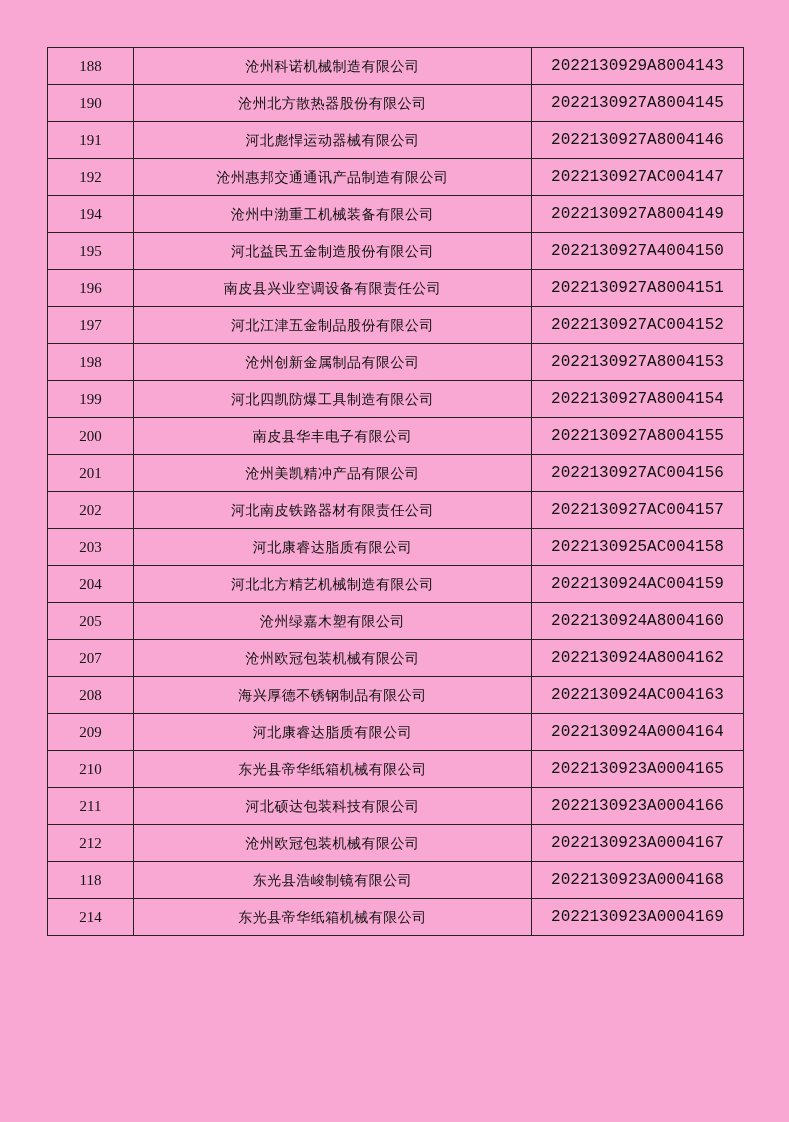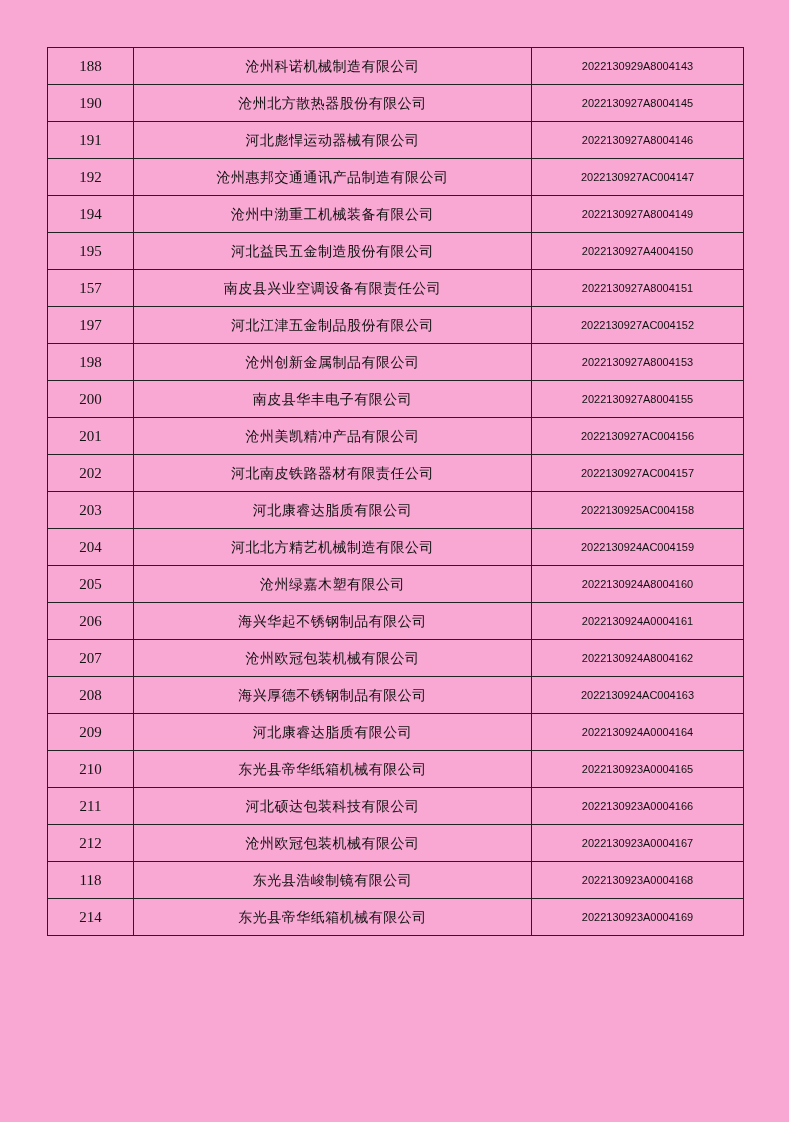--- a/index.html
+++ b/index.html
@@ -20,21 +20,21 @@
       height: 36px;
       padding: 0;
       text-align: center;
       vertical-align: middle;
       font-size: 14px;
       line-height: 16px;
       white-space: nowrap;
     }
     table.list td.no { width: 85px; font-family: "Liberation Serif", serif; font-size: 15px; }
     table.list td.name { width: 397px; font-size: 14px; letter-spacing: 0.5px; }
-    table.list td.code { width: 211px; font-family: Liberation Sans, sans-serif; font-size: 11px; }
+    table.list td.code { width: 211px; font-family: Liberation Mono, monospace; font-size: 16px; }
   </style>
 </head>
 <body>
 
 <div class="page">
   <table class="list">
     <tbody id="table-body">
 
       <tr>
           <td class="no">188</td>
@@ -60,33 +60,38 @@
           <td class="no">194</td>
           <td class="name">沧州中渤重工机械装备有限公司</td>
           <td class="code">2022130927A8004149</td>
         </tr>
       <tr>
           <td class="no">195</td>
           <td class="name">河北益民五金制造股份有限公司</td>
           <td class="code">2022130927A4004150</td>
         </tr>
       <tr>
-          <td class="no">157</td>
+          <td class="no">196</td>
           <td class="name">南皮县兴业空调设备有限责任公司</td>
           <td class="code">2022130927A8004151</td>
         </tr>
       <tr>
           <td class="no">197</td>
           <td class="name">河北江津五金制品股份有限公司</td>
           <td class="code">2022130927AC004152</td>
         </tr>
       <tr>
           <td class="no">198</td>
           <td class="name">沧州创新金属制品有限公司</td>
           <td class="code">2022130927A8004153</td>
+        </tr>
+      <tr>
+          <td class="no">199</td>
+          <td class="name">河北四凯防爆工具制造有限公司</td>
+          <td class="code">2022130927A8004154</td>
         </tr>
       <tr>
           <td class="no">200</td>
           <td class="name">南皮县华丰电子有限公司</td>
           <td class="code">2022130927A8004155</td>
         </tr>
       <tr>
           <td class="no">201</td>
           <td class="name">沧州美凯精冲产品有限公司</td>
           <td class="code">2022130927AC004156</td>
@@ -103,25 +108,20 @@
         </tr>
       <tr>
           <td class="no">204</td>
           <td class="name">河北北方精艺机械制造有限公司</td>
           <td class="code">2022130924AC004159</td>
         </tr>
       <tr>
           <td class="no">205</td>
           <td class="name">沧州绿嘉木塑有限公司</td>
           <td class="code">2022130924A8004160</td>
-        </tr>
-      <tr>
-          <td class="no">206</td>
-          <td class="name">海兴华起不锈钢制品有限公司</td>
-          <td class="code">2022130924A0004161</td>
         </tr>
       <tr>
           <td class="no">207</td>
           <td class="name">沧州欧冠包装机械有限公司</td>
           <td class="code">2022130924A8004162</td>
         </tr>
       <tr>
           <td class="no">208</td>
           <td class="name">海兴厚德不锈钢制品有限公司</td>
           <td class="code">2022130924AC004163</td>

